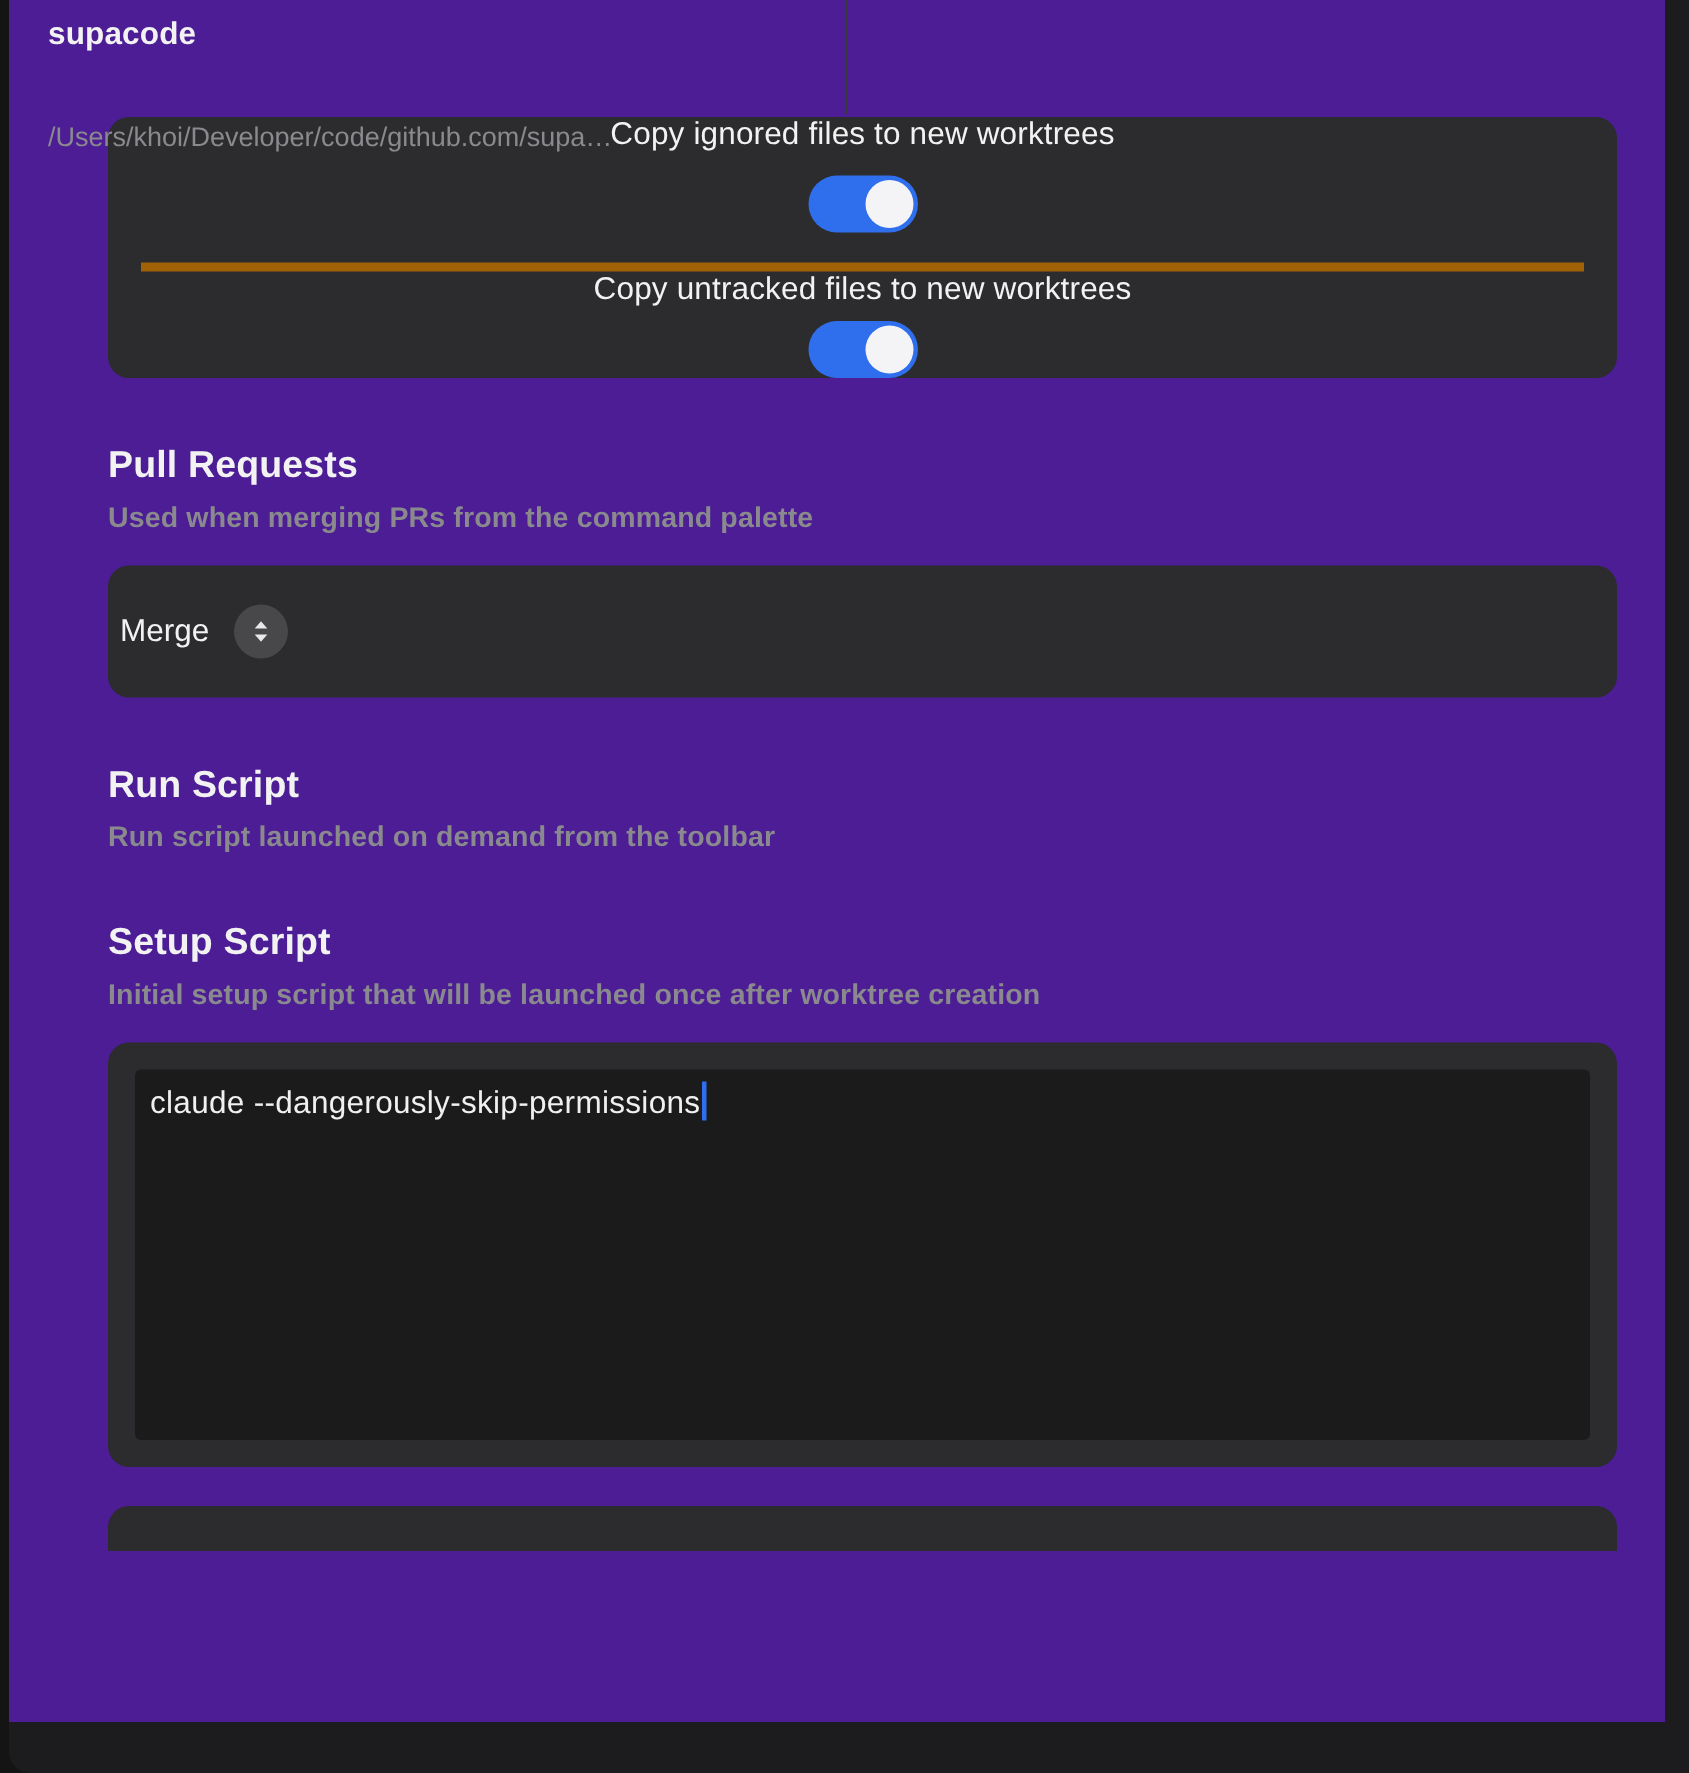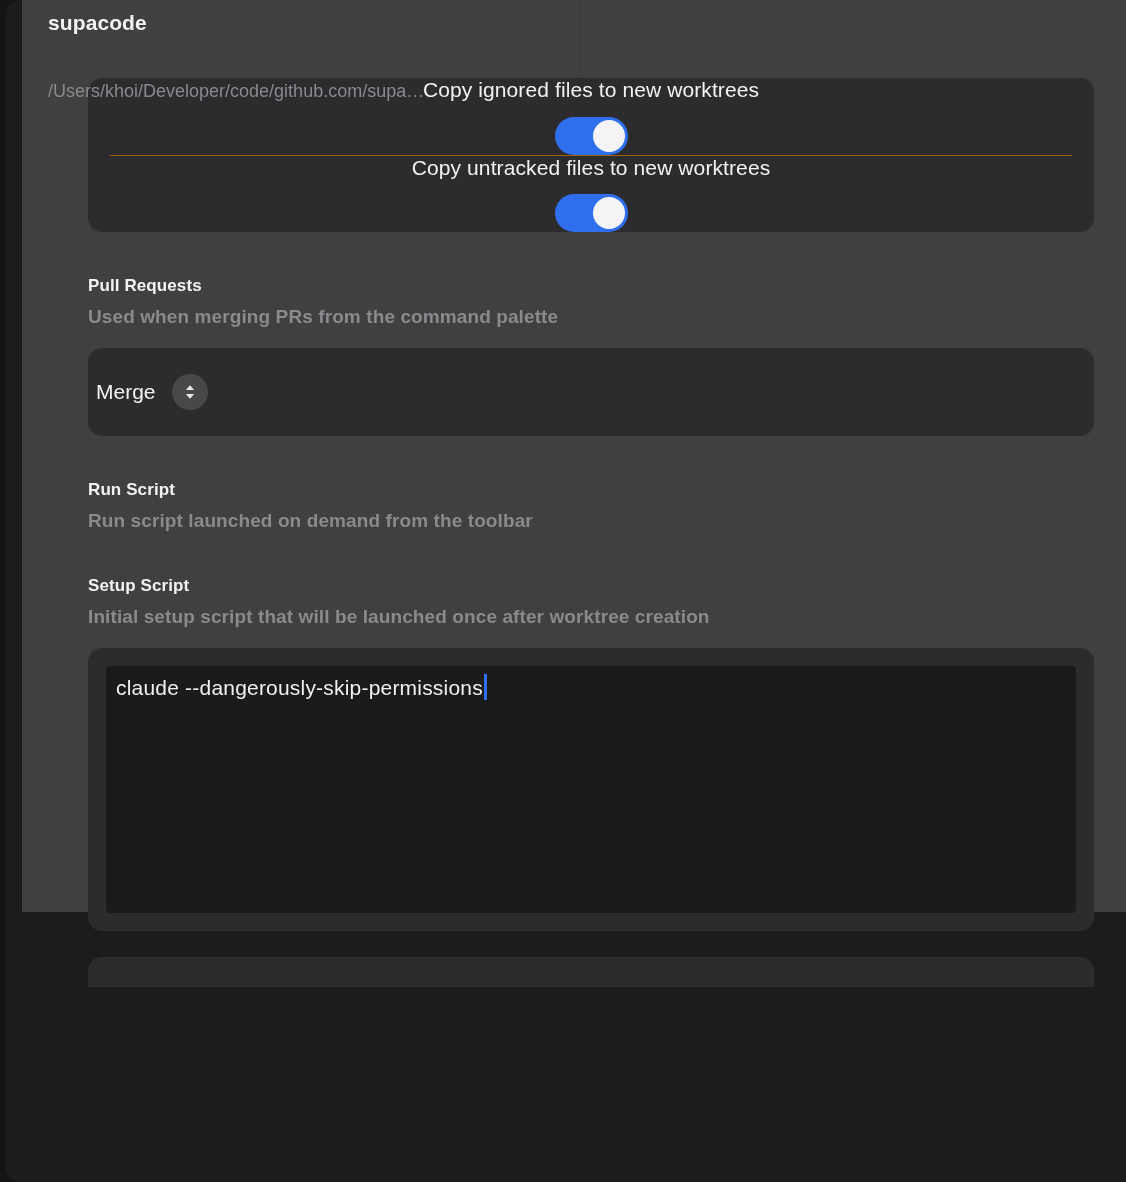--- a/index.html
+++ b/index.html
@@ -30,23 +30,23 @@
   .edge-round {
     position: absolute;
     left: 6px; top: 0;
     width: 24px; height: 1182px;
     background: #1c1c1e;
     border-top-left-radius: 14px;
     border-bottom-left-radius: 14px;
   }
   .content {
     position: absolute;
-    left: 22px; top: 0;
-    width: 1104px; height: 912px;
-    background: #404040;
+    left: 6px; top: 0;
+    width: 1104px; height: 1148px;
+    background: #4c1d95;
   }
 
   
   .header {
     position: relative;
     padding: 8px 0 0 26px;
     height: 78px;
   }
   .header-title {
     font-size: 21px;
@@ -83,21 +83,21 @@
     border-radius: 14px;
     padding: 0 22px;
   }
   .row {
     display: flex;
     align-items: center;
     justify-content: space-between;
     height: 77px;
     flex-direction: column;
   }
-  .row + .row { border-top: 1px solid #a16207; }
+  .row + .row { border-top: 6px solid #a16207; margin-top: 20px; }
   .row-label {
     font-size: 21px;
     color: #f2f2f2;
     letter-spacing: 0.1px;
   }
 
   .toggle {
     width: 73px;
     height: 38px;
     border-radius: 19px;
@@ -112,21 +112,21 @@
     width: 32px;
     height: 32px;
     border-radius: 16px;
     background: #f4f4f6;
   }
 
   .section {
     margin-top: 44px;
   }
   .section-title {
-    font-size: 17px;
+    font-size: 25px;
     font-weight: bold;
     color: #f2f2f2;
     letter-spacing: 0.1px;
     margin-bottom: 10px;
   }
   .section-sub {
     font-size: 19px;
     font-weight: bold;
     color: #8a8a8e;
     letter-spacing: 0.1px;

